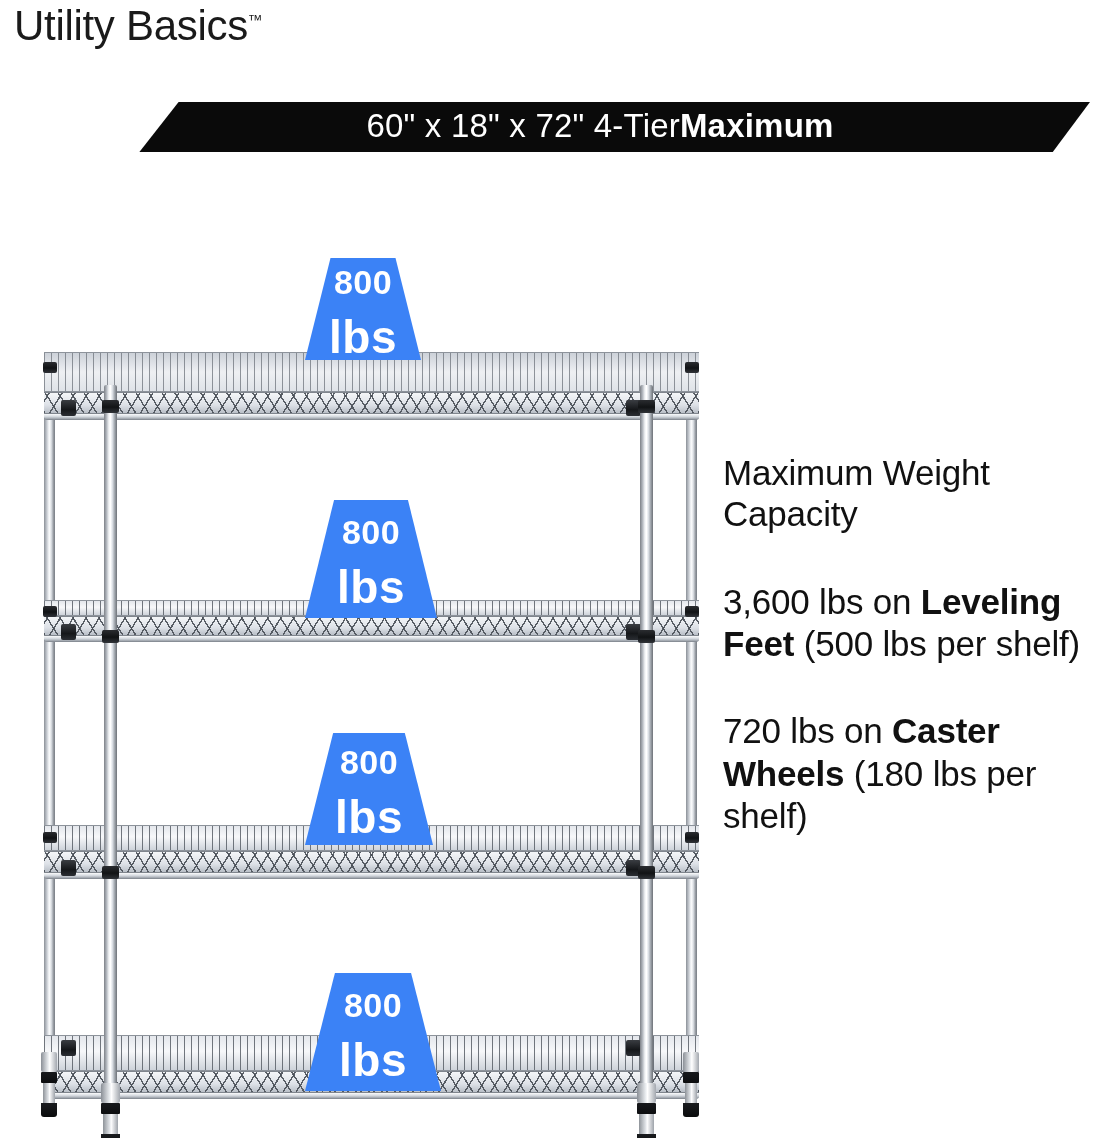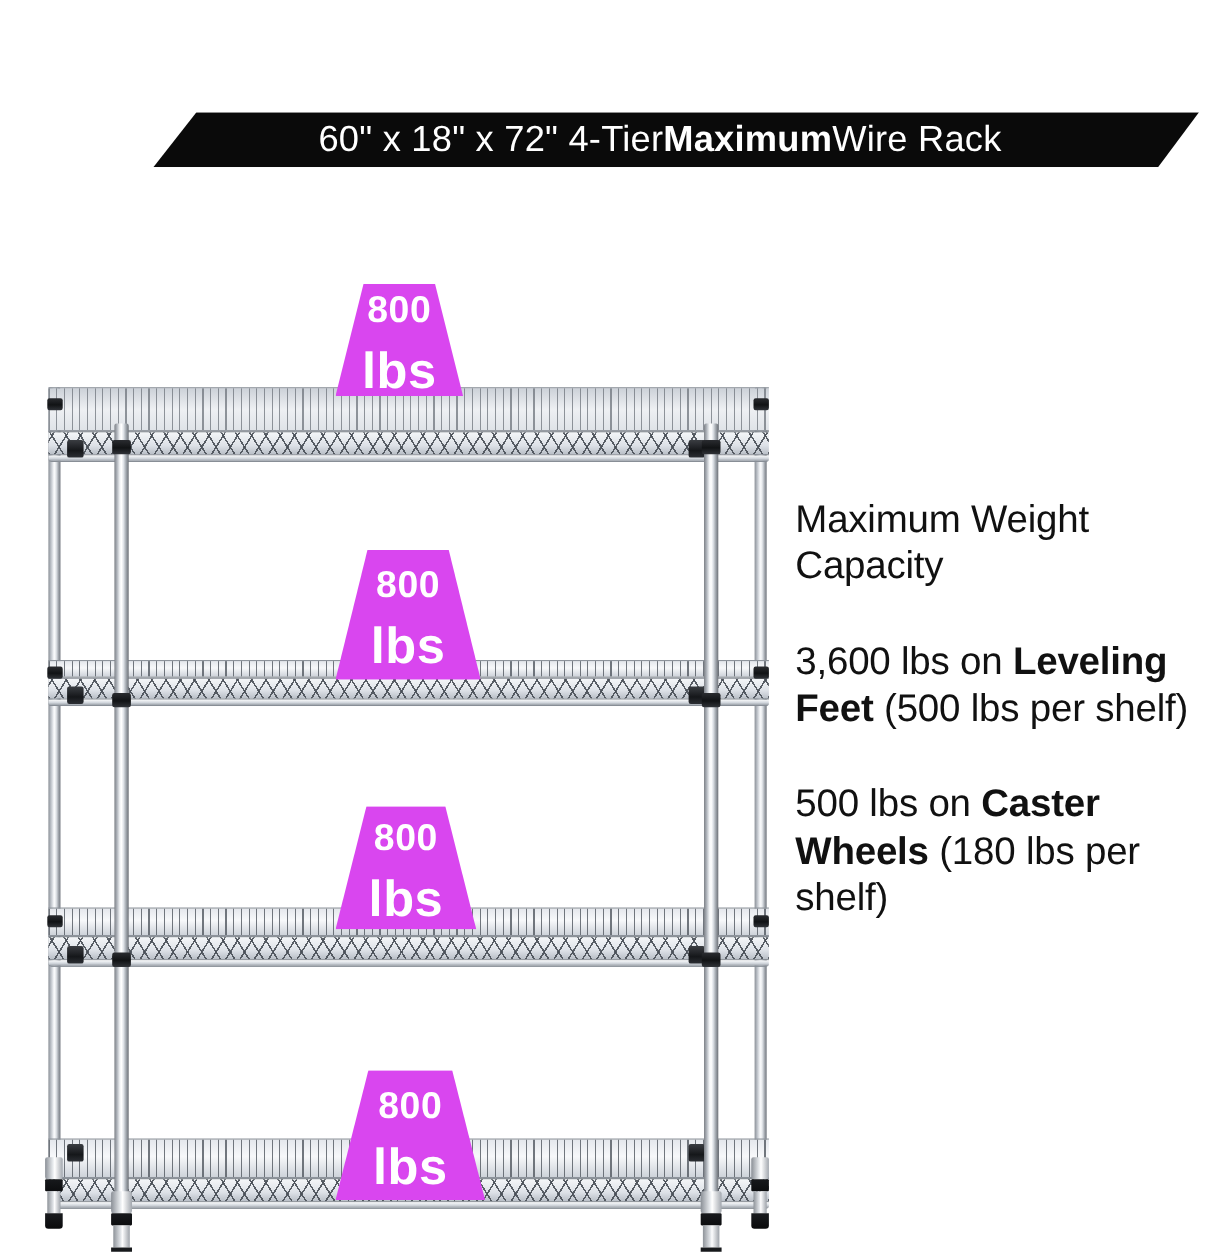--- a/index.html
+++ b/index.html
@@ -130,21 +130,21 @@
   }
   .shelf-brk {
     position: absolute; width: 15px; height: 16px;
     background: linear-gradient(to bottom, #3a3d42, #15171a 60%, #2b2e33);
     border-radius: 2px;
   }
 
   
   .badge {
     position: absolute;
-    background: #d946ef;
+    background: #3b82f6;
     clip-path: polygon(22% 0%, 78% 0%, 100% 100%, 0% 100%);
     display: flex; flex-direction: column;
     align-items: center; justify-content: center;
     color: #ffffff;
     padding-top: 8px;
   }
   .badge .num {
     font-size: 34px; font-weight: 700; line-height: 1.05;
     letter-spacing: 0.5px;
   }
@@ -165,27 +165,29 @@
   }
   .info .p1 { margin-top: 46px; }
   .info .p2 { margin-top: 44px; }
   .info b { font-weight: 700; }
 </style>
 </head>
 <body>
 
 <div id="root">
 
+  <div class="brand">
+    <span>Utility Basics</span><span class="tm">™</span>
+  </div>
 
   <div class="banner-wrap">
     <div class="banner-bg"></div>
     <div class="banner-text">
       <span>60" x 18" x 72" 4-Tier </span>
         <b>Maximum</b>
-        <span> Wire Rack</span>
     </div>
   </div>
 
   <div class="rack">
 
     <div class="post rear" style="left:44px; top:112px; height:712px;"></div>
     <div class="post rear" style="left:686px; top:112px; height:712px;"></div>
 
     <div class="shelf" style="left:44px; top:112px; width:655px; height:72px;">
       <div class="deck under" style="top:0; height:40px;"></div>
@@ -280,17 +282,17 @@
   </div>
 
   <div class="info">
     <h2>Maximum Weight Capacity</h2>
 
     <p class="p1">
       <span>3,600 lbs on </span><b>Leveling Feet</b><span> (500 lbs per shelf)</span>
     </p>
 
     <p class="p2">
-      <span>500 lbs on </span><b>Caster Wheels</b><span> (180 lbs per shelf)</span>
+      <span>720 lbs on </span><b>Caster Wheels</b><span> (180 lbs per shelf)</span>
     </p>
   </div>
 
 </div>
 
 </body></html>

